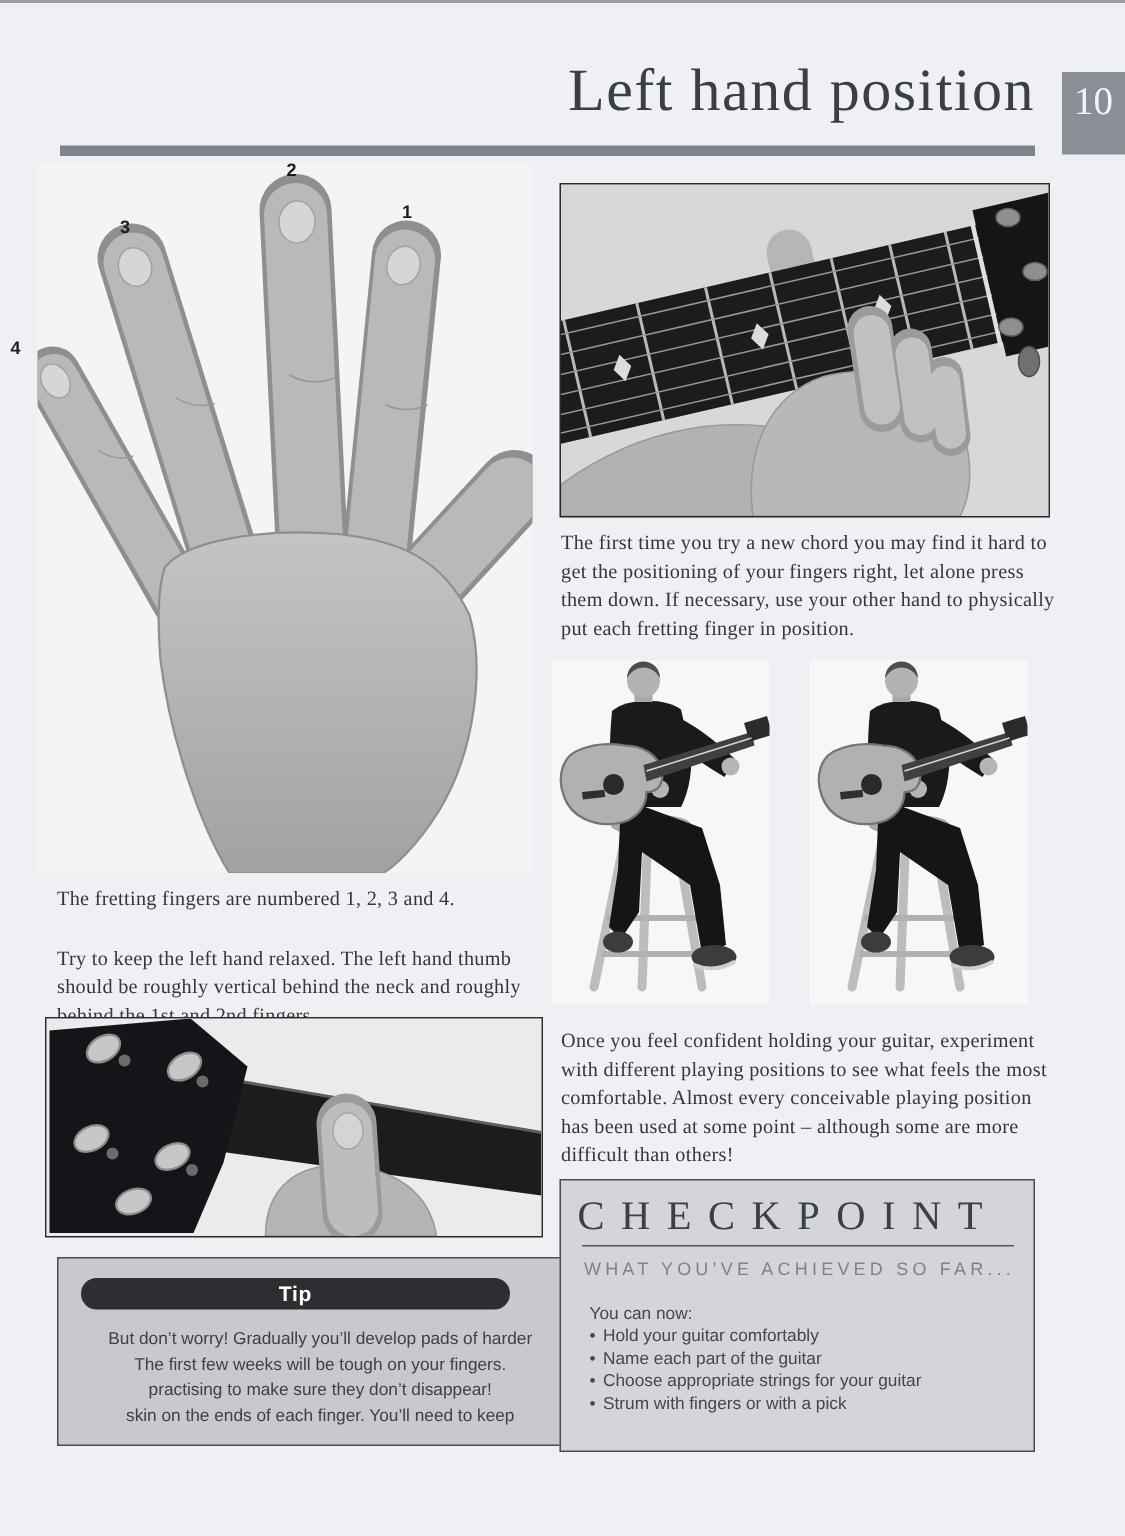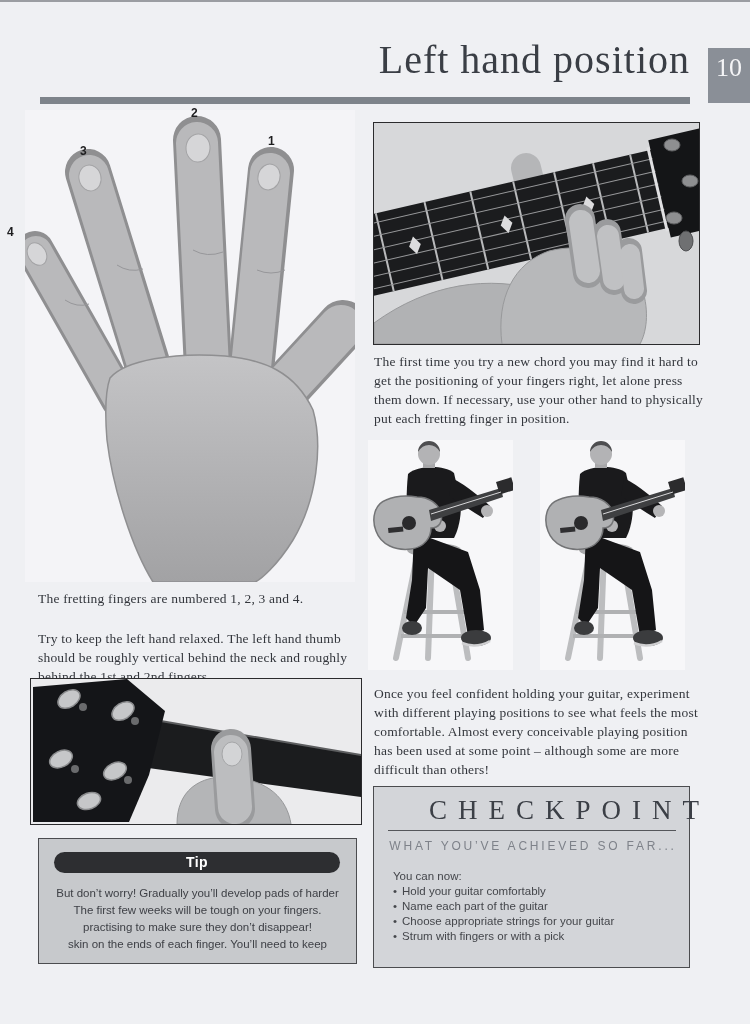--- a/index.html
+++ b/index.html
@@ -52,21 +52,21 @@
     font-size:13.5px;line-height:19px;letter-spacing:.2px;color:#33363c;
   }
   .lc-para1{left:38px;top:589px;width:322px;}
   .lc-para2{left:38px;top:629px;width:322px;}
   .rc-para1{left:374px;top:352px;width:332px;}
   .rc-para2{left:374px;top:684px;width:334px;}
 
   
   .tip-box{
     left:38px;top:838px;width:317px;height:124px;
-    background:#c7c9cc;border:1px solid #4b4c4f;
+    background:#c7c9cc;border:1px solid #4b4c4f;padding-left:32px;
   }
   .tip-pill{
     position:absolute;left:15px;top:13px;width:286px;height:21px;
     background:#2d2e31;border-radius:11px;text-align:center;
   }
   .tip-pill span{
     color:#ffffff;font-family:"Liberation Sans", sans-serif;font-weight:bold;
     font-size:14px;line-height:21px;letter-spacing:.5px;
   }
   .tip-body{
@@ -75,21 +75,21 @@
     color:#3e4046;
   }
 
   
   .cp-box{
     left:373px;top:786px;width:315px;height:180px;
     background:#d3d5d9;border:1px solid #4b4c4f;
   }
   .cp-title{
     margin-top:10px;text-align:left;font-size:27px;line-height:1;
-    color:#3b3f46;letter-spacing:11px;padding-left:11px;white-space:nowrap;margin-left:44px;
+    color:#3b3f46;letter-spacing:11px;padding-left:11px;white-space:nowrap;
   }
   .cp-rule{width:288px;height:1px;background:#54565a;margin:6px auto 0 auto;}
   .cp-subtitle{
     margin-top:8px;text-align:center;font-family:"Liberation Sans", sans-serif;
     font-size:12px;color:#7e828a;letter-spacing:2.8px;padding-left:3px;white-space:nowrap;
   }
   .cp-intro{
     margin:16px 0 0 19px;font-family:"Liberation Sans", sans-serif;
     font-size:11.5px;color:#44464b;line-height:15px;
   }

